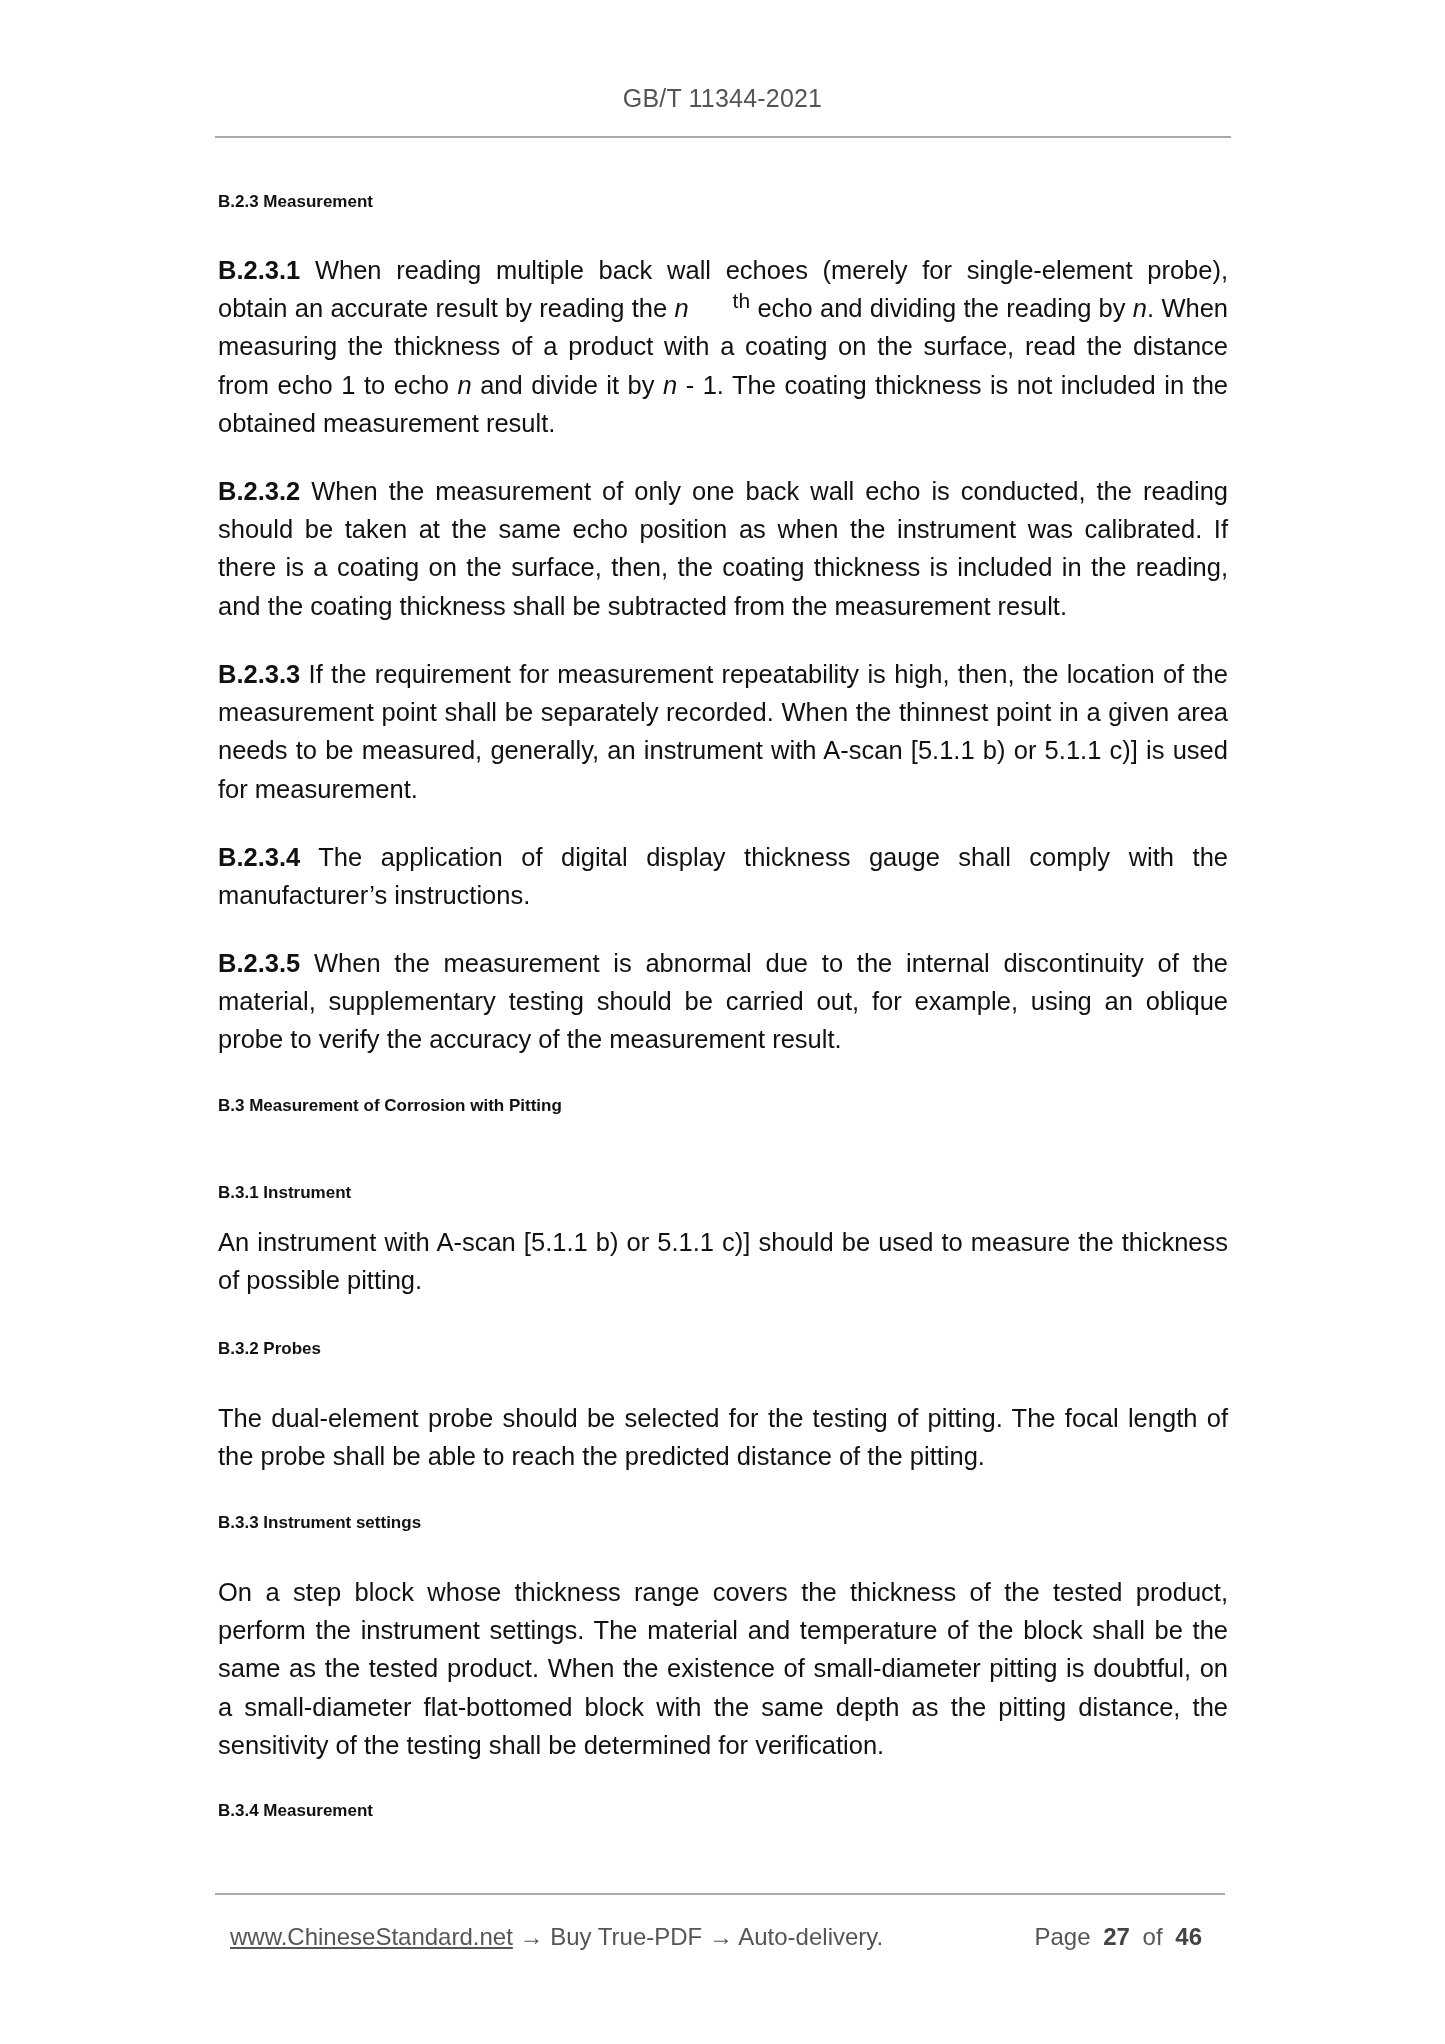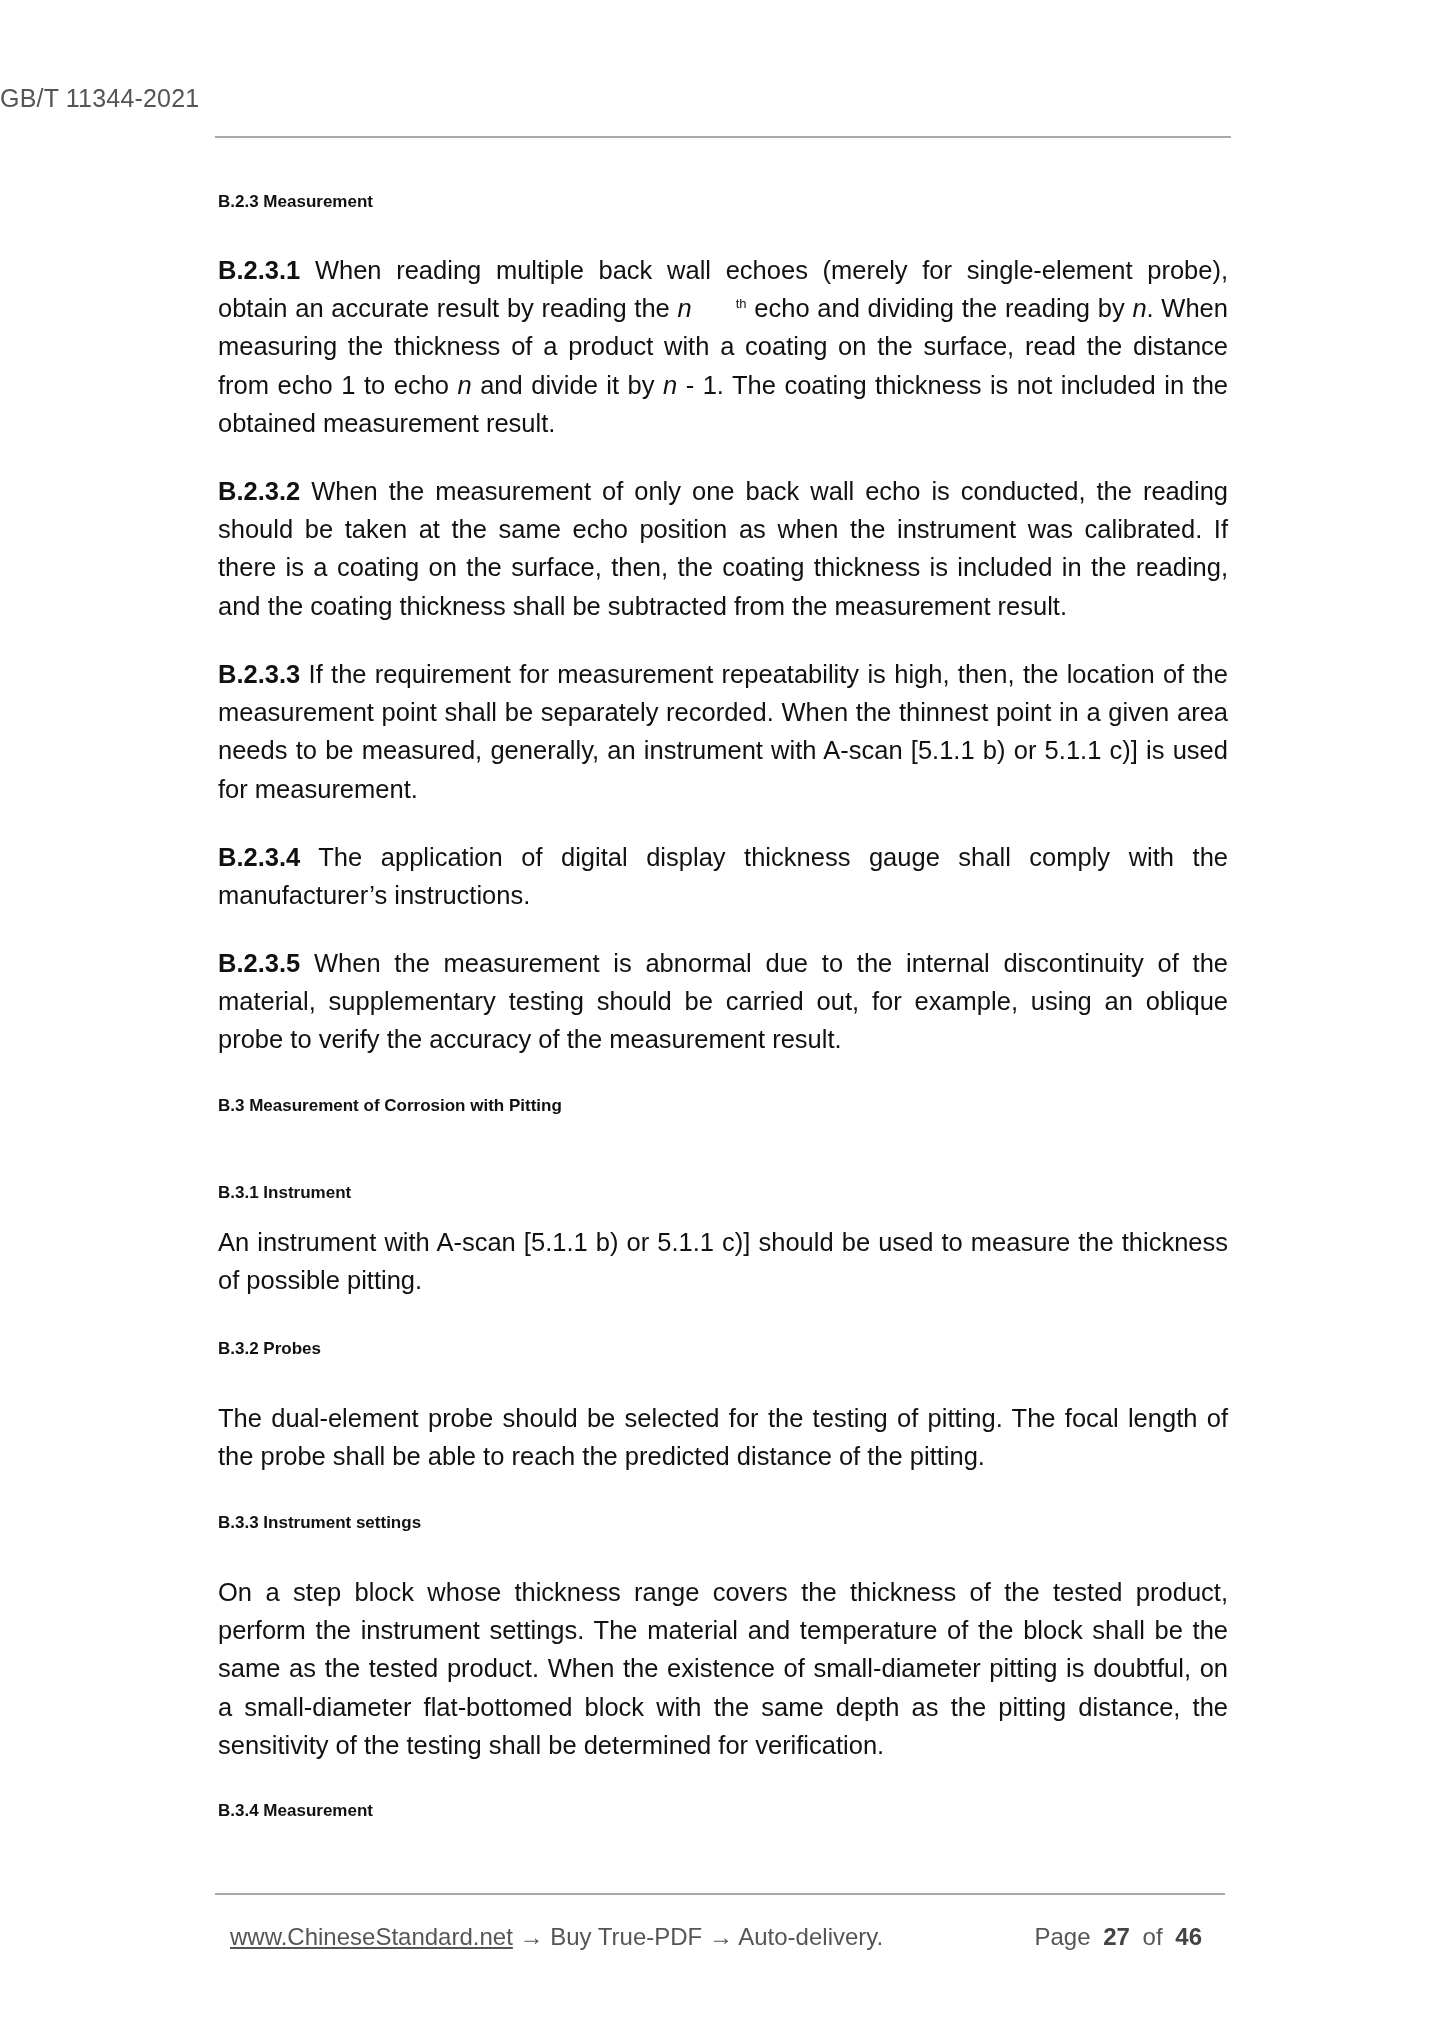--- a/index.html
+++ b/index.html
@@ -1,28 +1,28 @@
 <!DOCTYPE html>
 <html><head>
 <meta charset="utf-8">
 <style>
   html, body { margin: 0; padding: 0; background: #ffffff; }
   body { width: 1445px; height: 2044px; position: relative; overflow: hidden;
          font-family: "Liberation Sans", sans-serif; color: #111; }
-  .header-title { position: absolute; left: 0; width: 1445px; top: 84px; text-align: left;
+  .header-title { position: absolute; left: 0; width: 1445px; top: 84px; text-align: center;
                   font-size: 25px; color: #555; letter-spacing: 0.2px; }
   .rule { position: absolute; height: 2px; background: #a9a9a9; }
   .hdr-rule { left: 215px; width: 1016px; top: 136px; }
   .ftr-rule { left: 215px; width: 1010px; top: 1893px; }
   .block { position: absolute; left: 218px; width: 1010px; font-size: 25.5px; line-height: 38.2px;
            text-align: justify; text-align-last: left; }
   .heading { position: absolute; left: 218px; font-size: 17px; font-weight: bold; line-height: 38px; white-space: nowrap; }
   .num { font-weight: bold; }
   .it { font-style: italic; }
-  sup { font-size: 13px; line-height: 0; vertical-align: 9px; margin-left: 44px; }
+  sup { font-size: 21px; line-height: 0; vertical-align: 9px; margin-left: 44px; }
   .footer { position: absolute; top: 1918px; left: 224px; width: 990px; font-size: 24px; color: #555; line-height: 38px; }
   .footer a { color: #555; text-decoration: underline; margin-left: 6px; }
   .footer .page { position: absolute; right: 12px; top: 0; word-spacing: 6px; }
   .footer .page b { color: #444; }
 </style>
 </head>
 <body>
 
 <div class="header-title">GB/T 11344-2021</div>
 <div class="rule hdr-rule"></div>

